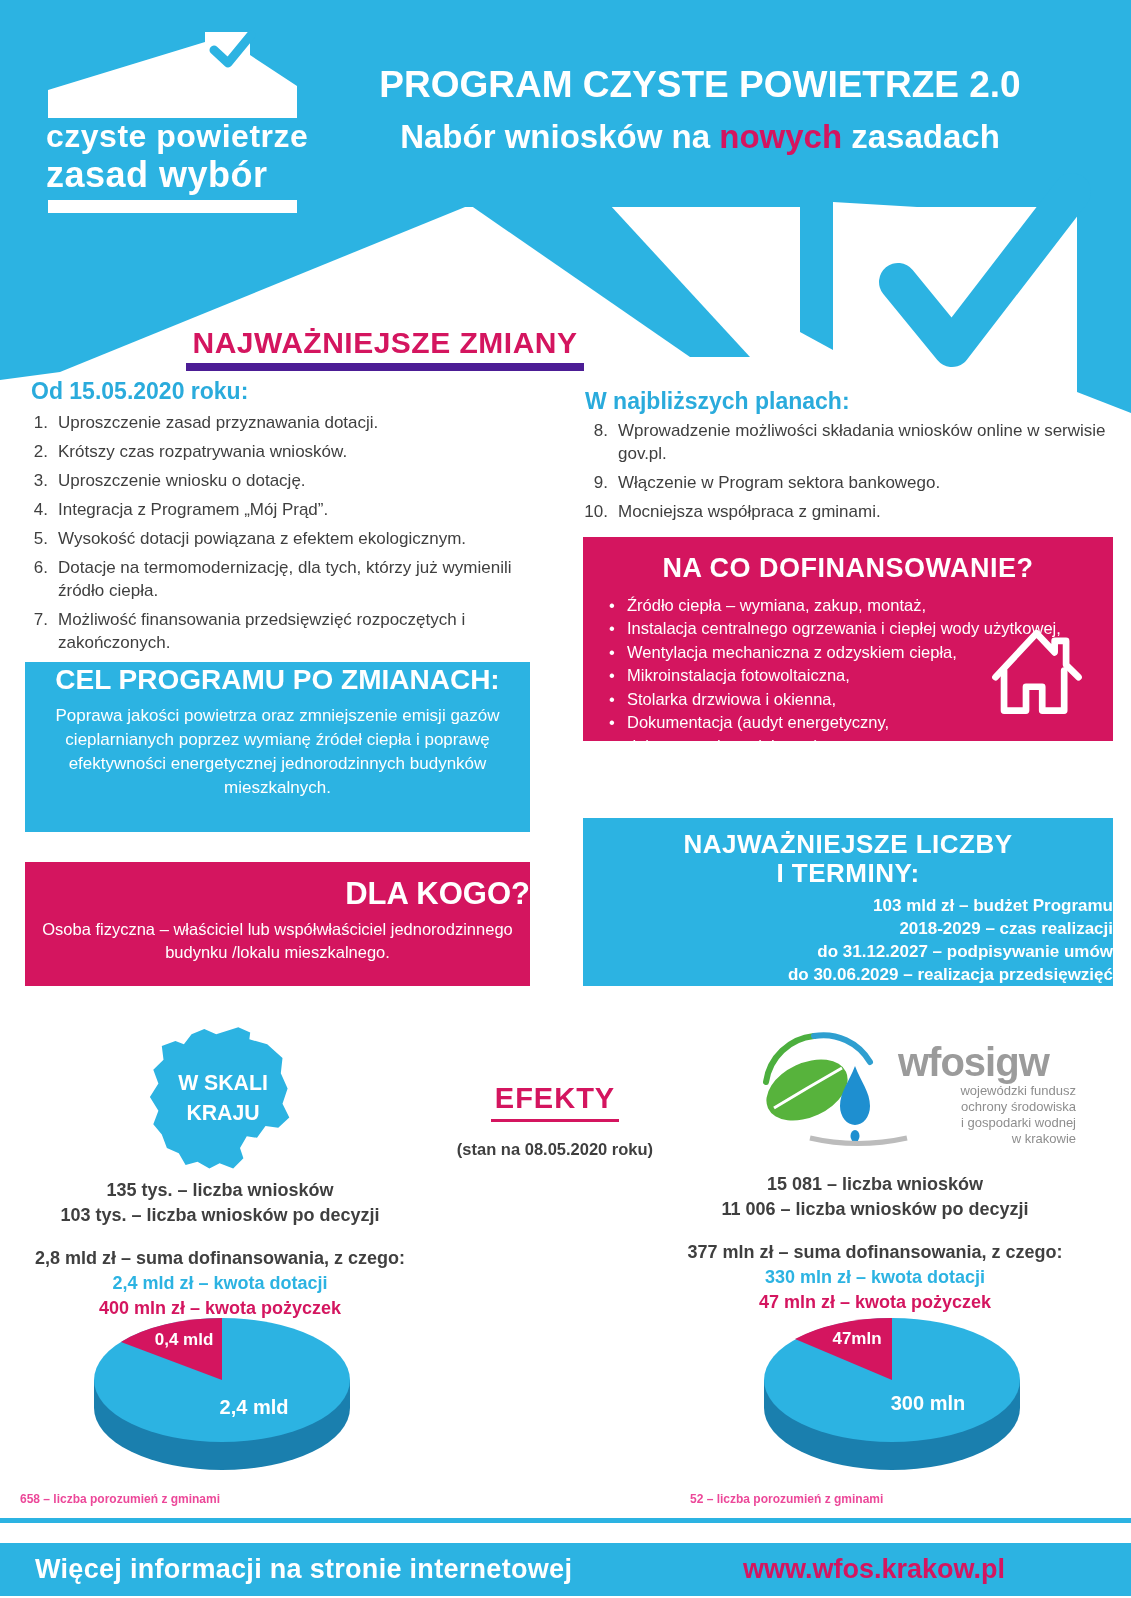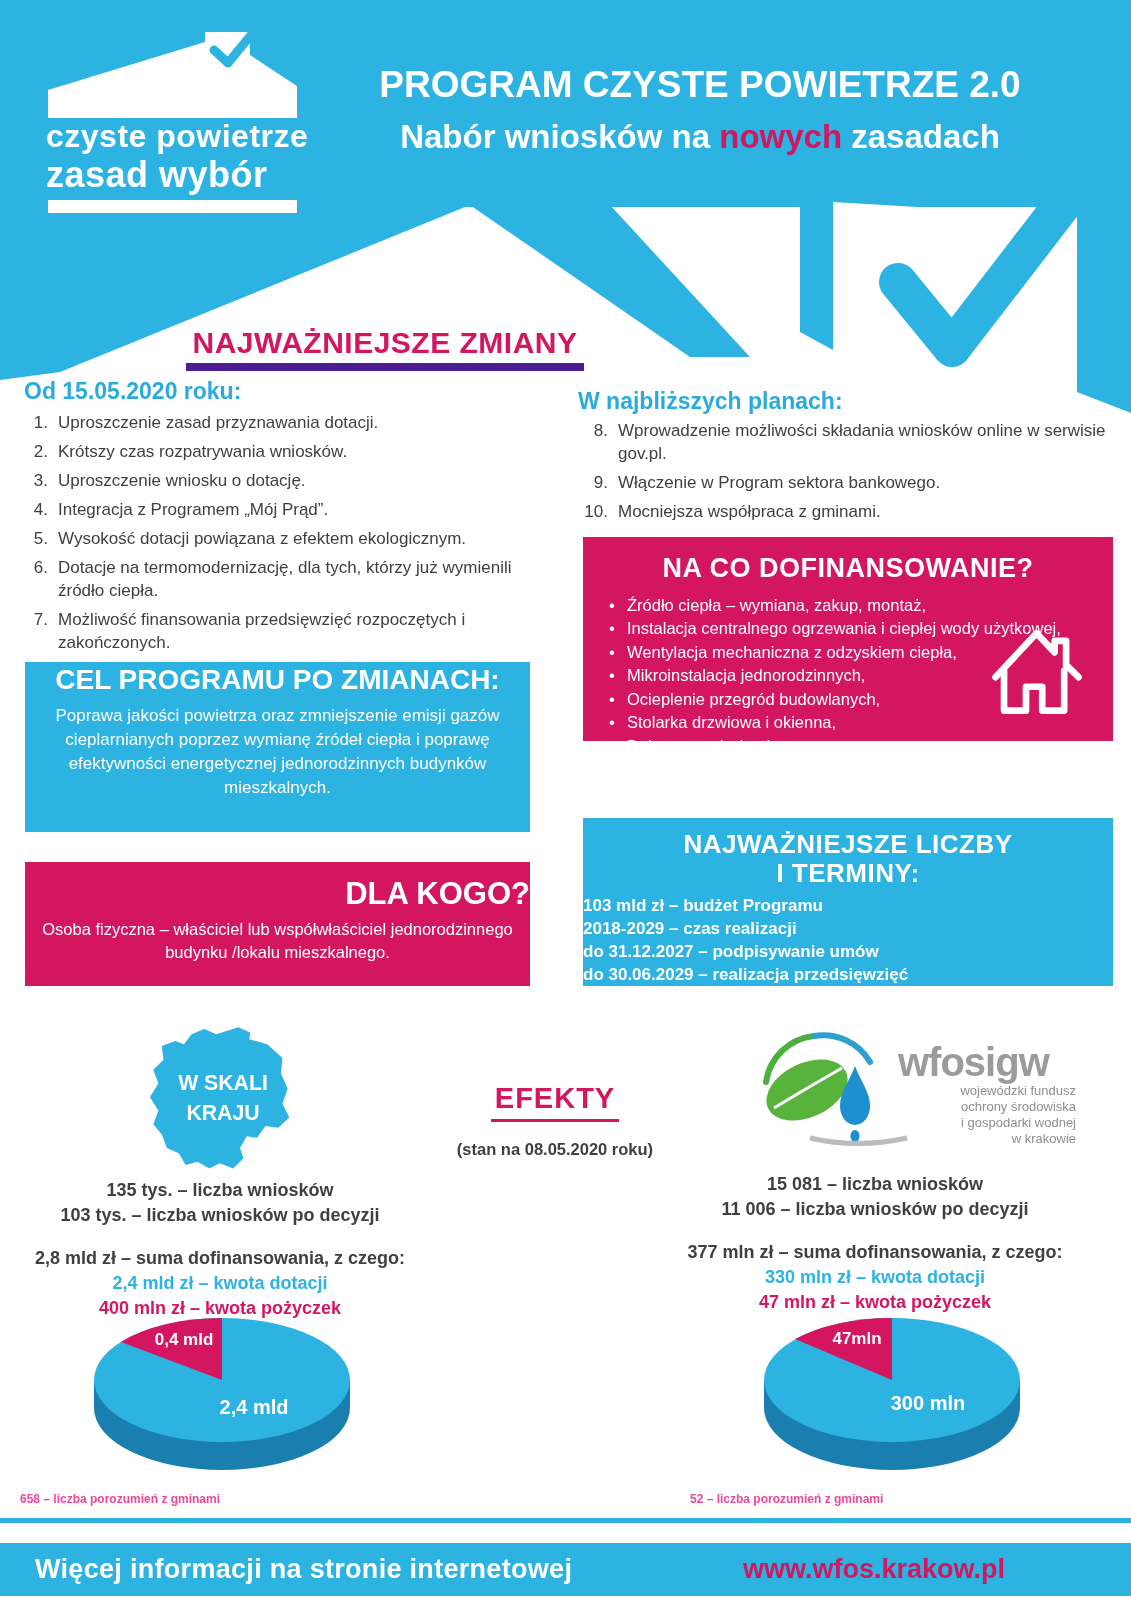--- a/index.html
+++ b/index.html
@@ -10,21 +10,21 @@
   .hdr-svg{left:0;top:0;}
   .logo-line1{left:46px;top:118px;font-size:32px;font-weight:bold;color:#fff;letter-spacing:.5px;}
   .logo-line2{left:46px;top:154px;font-size:36px;font-weight:bold;color:#fff;letter-spacing:.5px;}
   .hdr-title{left:345px;top:64px;width:710px;text-align:center;font-size:37px;font-weight:bold;color:#fff;}
   .hdr-sub{left:345px;top:118px;width:710px;text-align:center;font-size:33px;font-weight:bold;color:#fff;}
   .hl{color:#d4155f;}
   
   .zmiany{left:100px;top:326px;width:570px;text-align:center;}
   .zmiany span{display:inline-block;font-size:30px;font-weight:bold;color:#d4155f;
                border-bottom:8px solid #4c1d95;padding:0 6px 3px 6px;letter-spacing:.5px;}
-  .colhead{font-size:23px;font-weight:bold;color:#2aabdc;}
+  .colhead{font-size:23px;font-weight:bold;color:#2aabdc;margin-left:7px;}
   .col-left-head{left:24px;top:378px;}
   .col-right-head{left:578px;top:388px;}
   .list{font-size:17px;color:#3f3f3f;}
   .list .row{display:flex;margin-bottom:6px;line-height:1.35;}
   .list .num{flex:0 0 26px;text-align:right;margin-right:10px;}
   .list-right .num{flex:0 0 32px;}
   .col-left-list{left:22px;top:412px;width:505px;}
   .col-right-list{left:576px;top:420px;width:530px;}
   
   .box{box-sizing:border-box;color:#fff;}
@@ -38,21 +38,21 @@
   .funding-list li.narrow{max-width:330px;}
   .house-icon{right:24px;bottom:18px;}
   .goal-box{left:25px;top:662px;width:505px;height:170px;}
   .goal-title{text-align:center;font-size:28px;font-weight:bold;margin-top:2px;}
   .goal-body{text-align:center;font-size:17px;line-height:1.42;padding:8px 28px 0 28px;}
   .who-box{left:25px;top:862px;width:505px;height:124px;}
   .who-title{text-align:right;font-size:31px;font-weight:bold;margin-top:14px;}
   .who-body{text-align:center;font-size:16.5px;line-height:1.4;padding:6px 16px 0 16px;}
   .numbers-box{left:583px;top:818px;width:530px;height:168px;}
   .numbers-title{text-align:center;font-size:26px;font-weight:bold;line-height:1.1;margin-top:12px;letter-spacing:.5px;}
-  .numbers-lines{text-align:left;font-size:17px;font-weight:bold;line-height:1.35;margin-top:8px;}
+  .numbers-lines{text-align:right;font-size:17px;font-weight:bold;line-height:1.35;margin-top:8px;}
   
   .map-svg{left:138px;top:1022px;}
   .efekty-wrap{left:440px;top:1082px;width:230px;text-align:center;}
   .efekty-wrap span{display:inline-block;font-size:29px;font-weight:bold;color:#d4155f;
                     border-bottom:3px solid #d4155f;padding:0 4px 4px 4px;letter-spacing:1px;}
   .status-line{left:430px;top:1140px;width:250px;text-align:center;font-size:16.5px;font-weight:bold;color:#3f3f3f;}
   .wfos-svg{left:752px;top:1016px;}
   .stats{text-align:center;font-weight:bold;font-size:18px;color:#3f3f3f;line-height:25px;}
   .stats .gap{height:18px;}
   .stats .c-blue{color:#2cb3e2;}
@@ -147,22 +147,21 @@
         <span>Mocniejsza współpraca z gminami.</span>
       </div>
   </div>
 
   <div class="abs box box-pink funding-box">
     <div class="funding-title">NA CO DOFINANSOWANIE?</div>
     <ul class="funding-list">
       <li>Źródło ciepła – wymiana, zakup, montaż,</li>
       <li>Instalacja centralnego ogrzewania i ciepłej wody użytkowej,</li>
       <li>Wentylacja mechaniczna z odzyskiem ciepła,</li>
-      <li>Mikroinstalacja jednorodzinnych,</li>
-      <li>Ocieplenie przegród budowlanych,</li>
+      <li>Mikroinstalacja fotowoltaiczna,</li>
       <li>Stolarka drzwiowa i okienna,</li>
       <li class="narrow">Dokumentacja (audyt energetyczny, dokumentacja projektowa).</li>
     </ul>
     <svg class="abs house-icon" width="105" height="105" viewBox="0 0 110 110">
       <path d="M12,62 L55,16 L74,36 L74,24 L86,24 L86,49 L99,62" fill="none" stroke="#ffffff" stroke-width="7" stroke-linecap="round" stroke-linejoin="round"></path>
       <path d="M21,55 L21,97 L44,97 L44,72 L61,72 L61,97 L84,97 L84,55" fill="none" stroke="#ffffff" stroke-width="7" stroke-linecap="round" stroke-linejoin="round"></path>
     </svg>
   </div>
 
   <div class="abs box box-blue goal-box">

